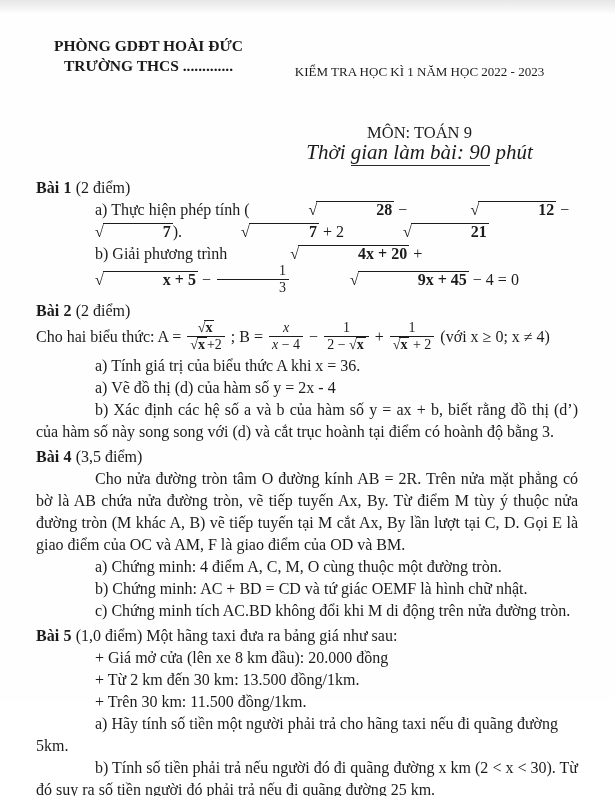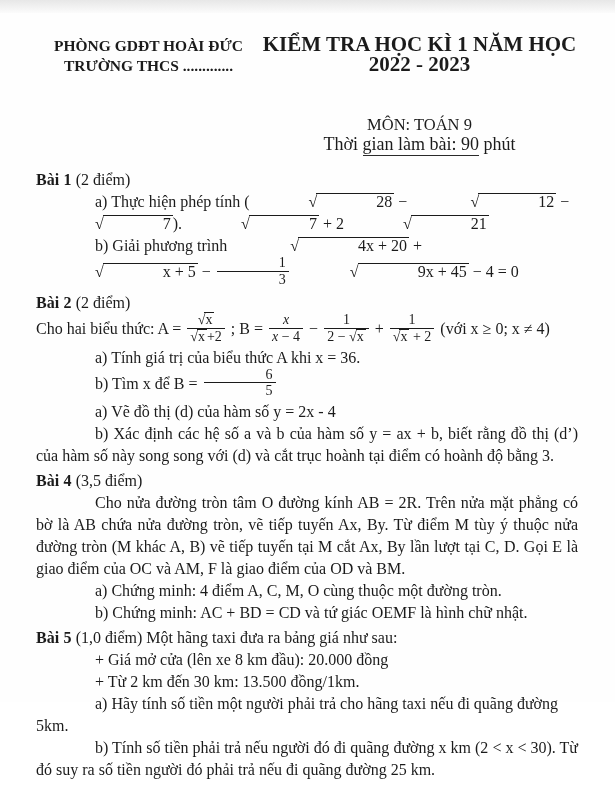--- a/index.html
+++ b/index.html
@@ -22,33 +22,33 @@
     background:linear-gradient(#e7e7e7, #fbfbfb);
   }
   
   .header { display:flex; position:relative; }
   .header-left {
     width:225px; text-align:center;
     font-weight:bold; font-size:15.5px; line-height:19.5px;
     padding-top:6px;
   }
   .header-right { flex:1; text-align:center; }
-  .hr-title { font-weight:bold; font-size:21px; line-height:20px; padding-top:4px; }
+  .hr-title { font-weight:normal; font-size:13px; line-height:20px; padding-top:4px;margin-top:28px; }
   .hr-subject { font-size:16.5px; line-height:20px;margin-top:41px; }
-  .hr-duration { font-size:18px; line-height:19px; }
+  .hr-duration { font-style:italic; font-size:21px; line-height:19px; }
   .hr-duration .ul { border-bottom:1.3px solid #2a2a2a; padding-bottom:1px; }
   
   .problems { margin-top:15px; font-size:16px; line-height:22px; }
   .problems p { margin:0; }
   .problems p.heading { margin-top:3px; }
   .problems p.indent { text-indent:59px; }
   .problems p.just { text-align:justify; }
   b { letter-spacing:0.1px; }
   
-  .sqrt { white-space:nowrap; }
+  .sqrt { white-space:nowrap;font-weight:bold; }
   .sqrt .rsign { display:inline-block; }
   .sqrt .radicand {
     display:inline-block;
     border-top:1.2px solid #1b1b1b;
     padding:0 2px 0 1px;
     margin-left:-1px;
     line-height:1.05;
   }
   .frac {
     display:inline-block;
@@ -80,27 +80,28 @@
     </div>
   </div>
 
   <div class="problems">
       <p class="heading flush"><b>Bài 1</b> (2 điểm)</p>
       <p class="indent">a) Thực hiện phép tính (<span class="sqrt"><span class="rsign">√</span><span class="radicand">28</span></span> − <span class="sqrt"><span class="rsign">√</span><span class="radicand">12</span></span> − <span class="sqrt"><span class="rsign">√</span><span class="radicand">7</span></span>).<span class="sqrt"><span class="rsign">√</span><span class="radicand">7</span></span> + 2<span class="sqrt"><span class="rsign">√</span><span class="radicand">21</span></span></p>
       <p class="indent">b) Giải phương trình <span class="sqrt"><span class="rsign">√</span><span class="radicand">4x + 20</span></span> + <span class="sqrt"><span class="rsign">√</span><span class="radicand">x + 5</span></span> − <span class="frac"><span class="num">1</span><span class="den">3</span></span><span class="sqrt"><span class="rsign">√</span><span class="radicand">9x + 45</span></span> − 4 = 0</p>
       <p class="heading flush"><b>Bài 2</b> (2 điểm)</p>
       <p class="flush">Cho hai biểu thức: A = <span class="frac"><span class="num"><span class="sqrt"><span class="rsign">√</span><span class="radicand">x</span></span></span><span class="den"><span class="sqrt"><span class="rsign">√</span><span class="radicand">x</span></span>+2</span></span> ; B = <span class="frac"><span class="num"><i>x</i></span><span class="den"><i>x</i> − 4</span></span> − <span class="frac"><span class="num">1</span><span class="den">2 − <span class="sqrt"><span class="rsign">√</span><span class="radicand">x</span></span></span></span> + <span class="frac"><span class="num">1</span><span class="den"><span class="sqrt"><span class="rsign">√</span><span class="radicand">x</span></span> + 2</span></span> (với x ≥ 0; x ≠ 4)</p>
       <p class="indent">a) Tính giá trị của biểu thức A khi x = 36.</p>
-      <p class="indent">b) Tìm x để B = <span class="frac"><span class="num">6</span><span class="den">5</span></span></p>
       <p class="indent">a) Vẽ đồ thị (d) của hàm số y = 2x - 4</p>
       <p class="indent just">b) Xác định các hệ số a và b của hàm số y = ax + b, biết rằng đồ thị (d’) của hàm số này song song với (d) và cắt trục hoành tại điểm có hoành độ bằng 3.</p>
       <p class="heading flush"><b>Bài 4</b> (3,5 điểm)</p>
       <p class="indent just">Cho nửa đường tròn tâm O đường kính AB = 2R. Trên nửa mặt phẳng có bờ là AB chứa nửa đường tròn, vẽ tiếp tuyến Ax, By. Từ điểm M tùy ý thuộc nửa đường tròn (M khác A, B) vẽ tiếp tuyến tại M cắt Ax, By lần lượt tại C, D. Gọi E là giao điểm của OC và AM, F là giao điểm của OD và BM.</p>
       <p class="indent">a) Chứng minh: 4 điểm A, C, M, O cùng thuộc một đường tròn.</p>
       <p class="indent">b) Chứng minh: AC + BD = CD và tứ giác OEMF là hình chữ nhật.</p>
+      <p class="indent">c) Chứng minh tích AC.BD không đổi khi M di động trên nửa đường tròn.</p>
       <p class="heading flush"><b>Bài 5</b> (1,0 điểm) Một hãng taxi đưa ra bảng giá như sau:</p>
       <p class="indent">+ Giá mở cửa (lên xe 8 km đầu): 20.000 đồng</p>
       <p class="indent">+ Từ 2 km đến 30 km: 13.500 đồng/1km.</p>
+      <p class="indent">+ Trên 30 km: 11.500 đồng/1km.</p>
       <p class="indent">a) Hãy tính số tiền một người phải trả cho hãng taxi nếu đi quãng đường 5km.</p>
       <p class="indent just">b) Tính số tiền phải trả nếu người đó đi quãng đường x km (2 &lt; x &lt; 30). Từ đó suy ra số tiền người đó phải trả nếu đi quãng đường 25 km.</p>
     </div>
 
 </div>
 
 </body></html>

